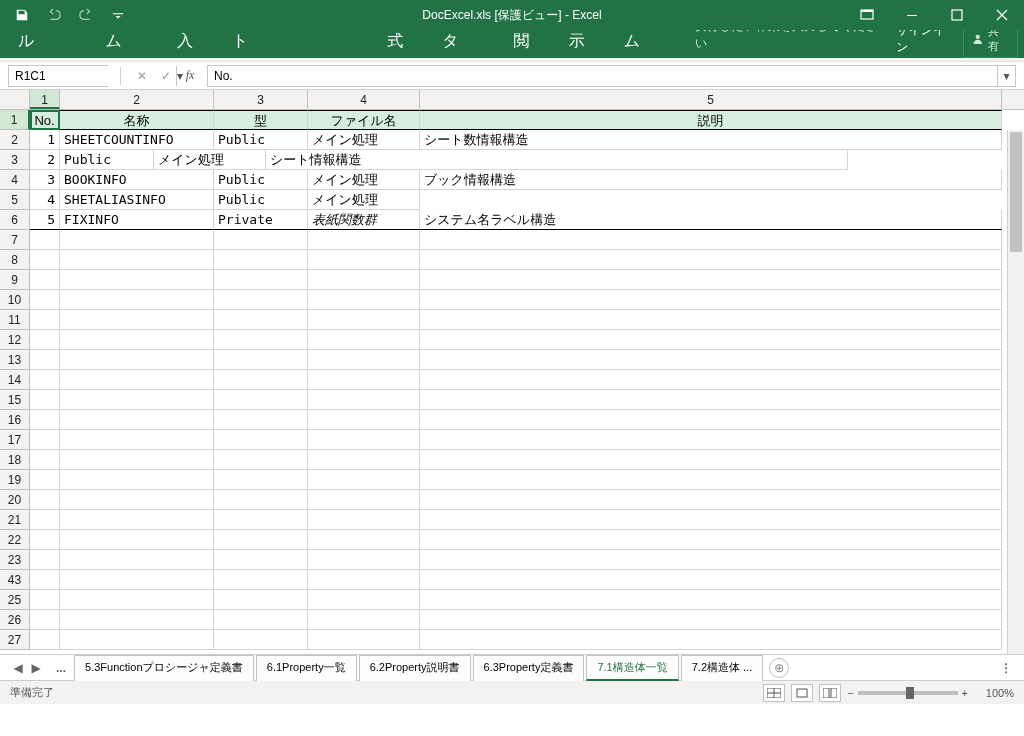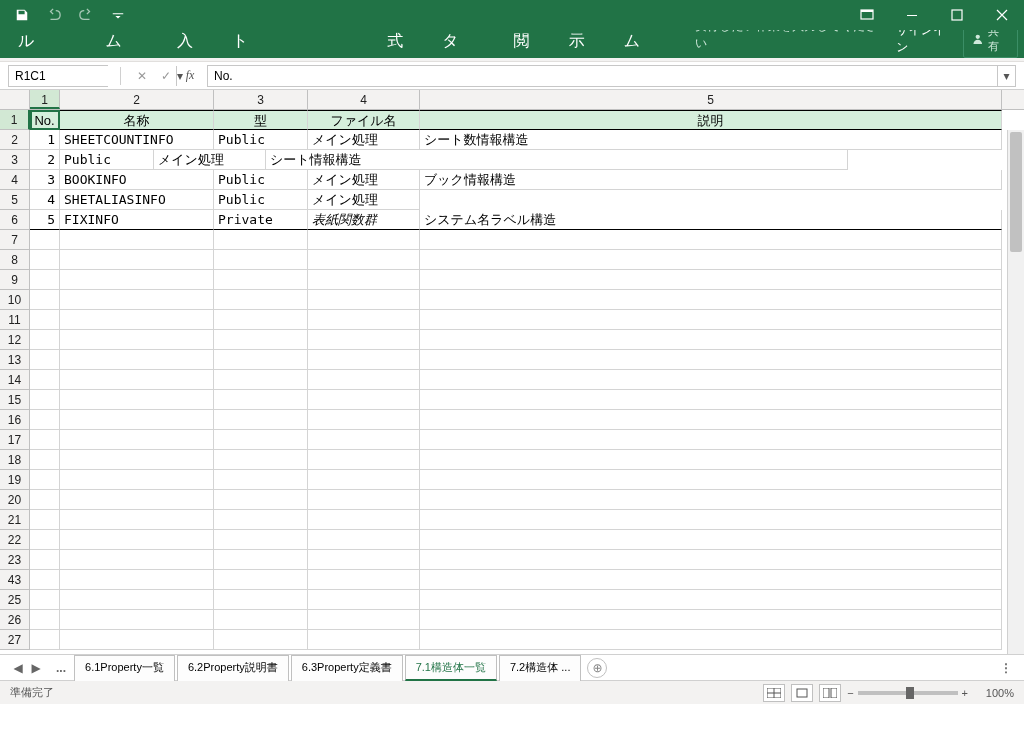--- a/index.html
+++ b/index.html
@@ -89,20 +89,21 @@
         <svg viewBox="0 0 16 16">
           <path fill="none" stroke="#fff" stroke-width="1.5" d="M6 3c-3 0-5 2-5 5s2 5 5 5h6 M9 1l3 3-3 3"></path>
         </svg>
       </div>
     <div class="qat-btn">
         <svg viewBox="0 0 16 16">
           <path fill="#fff" d="M2 6h12v1H2z M5 9l3 3 3-3z"></path>
         </svg>
       </div>
   </div>
+  <div class="title-center">DocExcel.xls  [保護ビュー] - Excel</div>
   <div class="titlebar-right">
     <div class="winbtn">
         <svg width="14" height="14" viewBox="0 0 14 14">
           <rect x="1" y="2" width="12" height="9" fill="none" stroke="#fff" stroke-width="1.2"></rect>
           <rect x="1" y="2" width="12" height="2" fill="#fff"></rect>
         </svg>
       </div>
     <div class="winbtn">
         <svg width="12" height="12" viewBox="0 0 12 12">
           <rect x="1" y="6" width="10" height="1" fill="#fff"></rect>
@@ -406,20 +407,21 @@
   </div>
 </div>
 
 <div class="sheet-tabs">
   <div class="nav-arrows">
     <div class="nav-arrow">◀</div>
     <div class="nav-arrow">▶</div>
   </div>
   <div class="tab-dots">...</div>
   <div id="tabs-container" style="display:flex;gap:2px;">
+      <div class="sheet-tab">5.3Functionプロシージャ定義書</div>
       <div class="sheet-tab">6.1Property一覧</div>
       <div class="sheet-tab">6.2Property説明書</div>
       <div class="sheet-tab">6.3Property定義書</div>
       <div class="sheet-tab active">7.1構造体一覧</div>
       <div class="sheet-tab">7.2構造体 ...</div>
     </div>
   <div class="add-sheet">⊕</div>
   <div class="tab-menu">⋮</div>
 </div>
 

